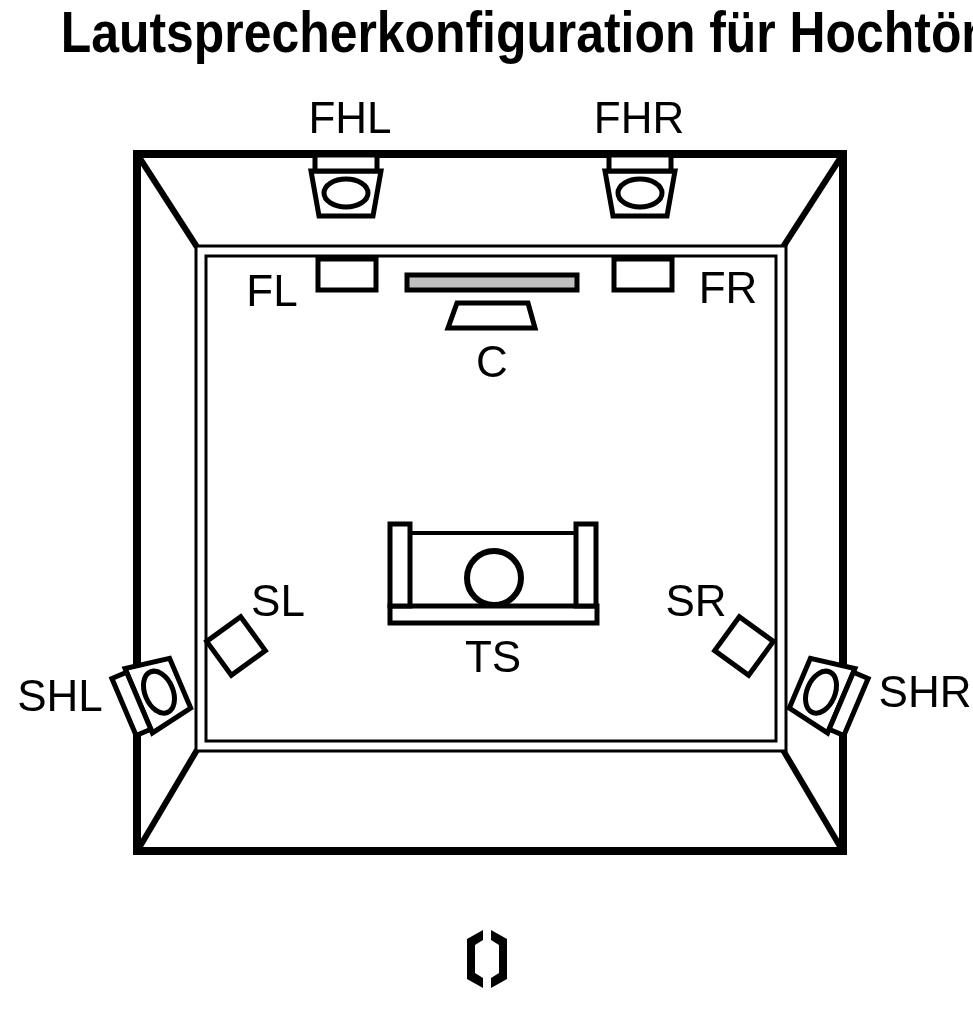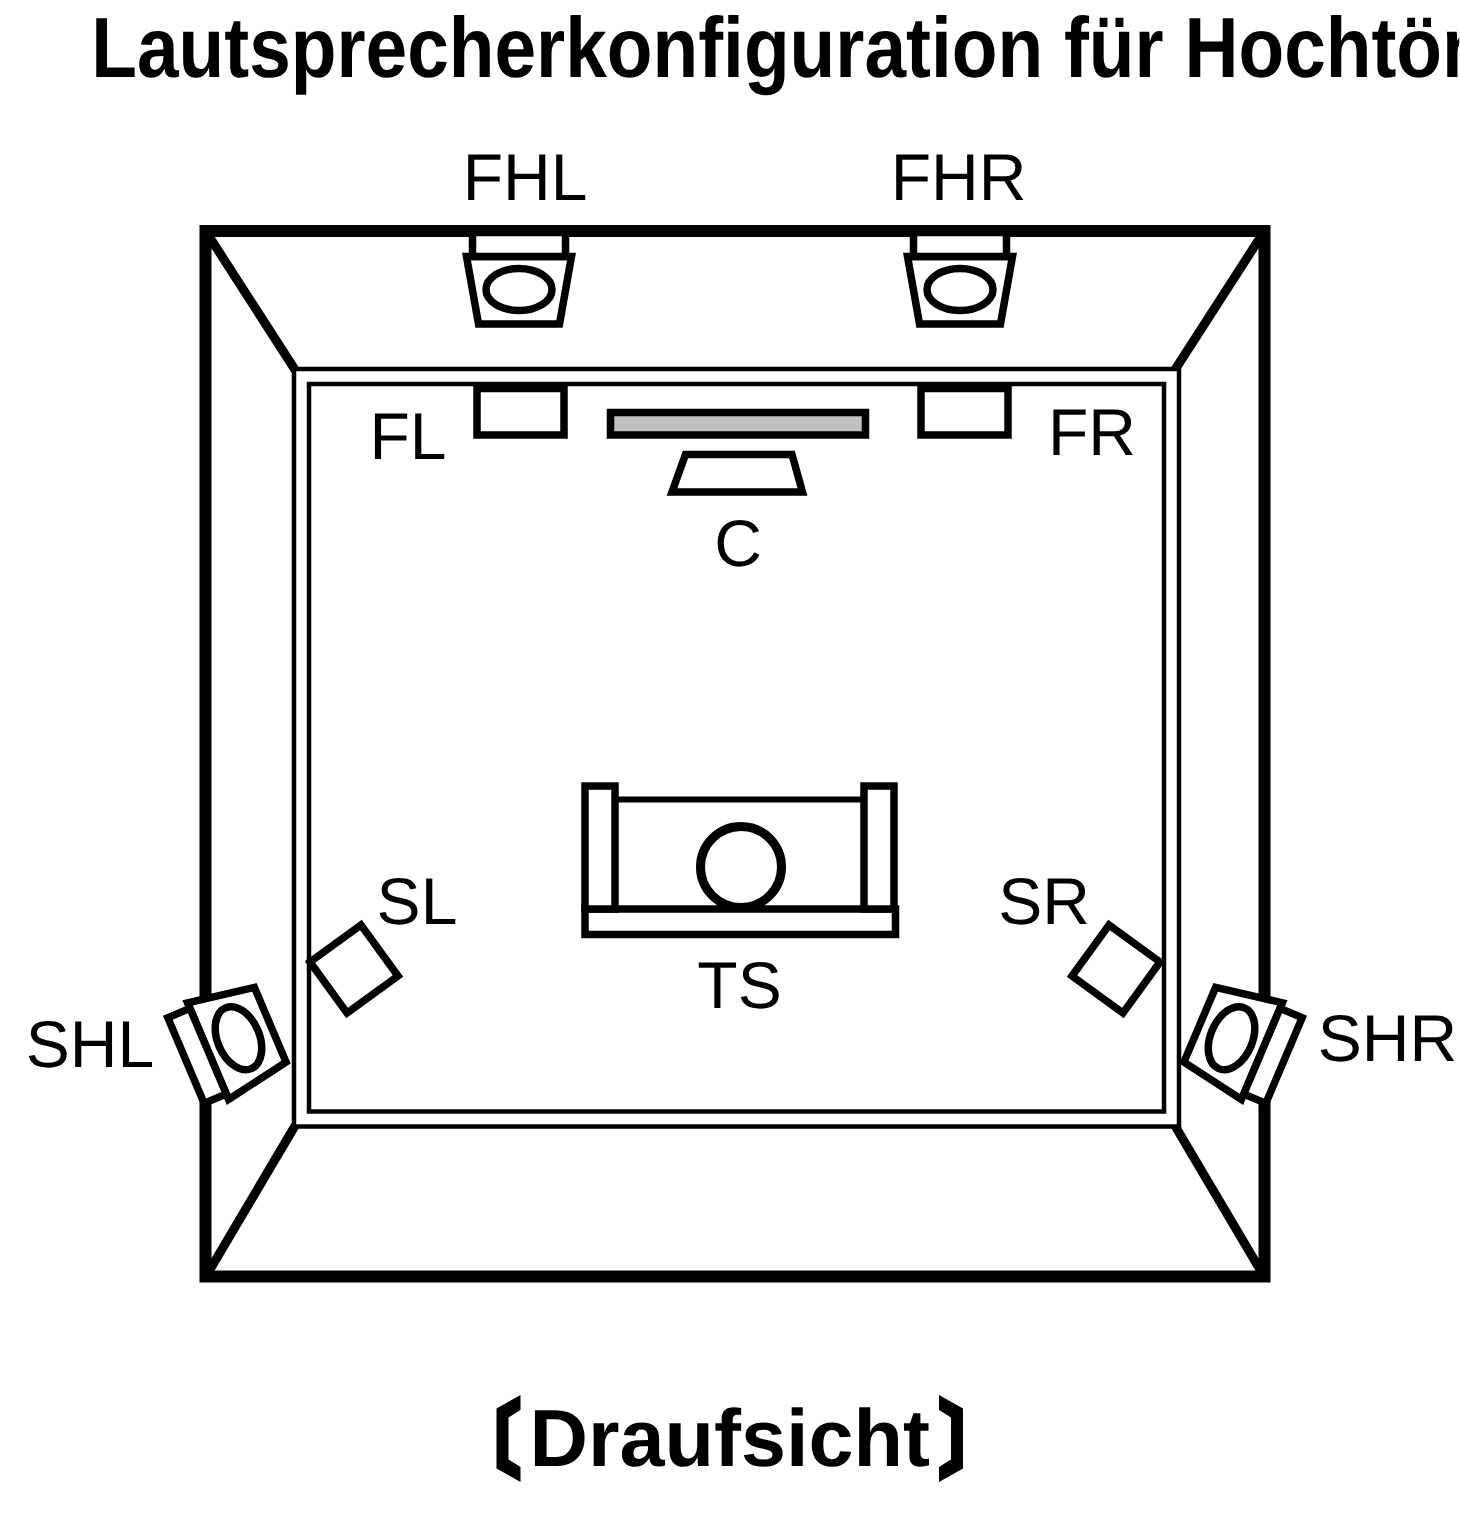--- a/index.html
+++ b/index.html
@@ -108,19 +108,18 @@
     <text class="lbl" x="696" y="616" text-anchor="middle">SR</text>
     <text class="lbl" x="60" y="711" text-anchor="middle">SHL</text>
     <text class="lbl" x="925" y="707" text-anchor="middle">SHR</text>
     <text class="lbl" x="493" y="672" text-anchor="middle">TS</text>
   </svg>
 
   <div class="caption">
     <svg class="bracket" width="22" height="60" viewBox="0 0 22 60">
       <polygon points="20,1 4,10 4,50 20,59 20,49 12,44 12,16 20,11" fill="#000"></polygon>
     </svg>
-    <span class="cap-text">Draufsicht</span>
     <svg class="bracket" width="22" height="60" viewBox="0 0 22 60">
       <polygon points="2,1 18,10 18,50 2,59 2,49 10,44 10,16 2,11" fill="#000"></polygon>
     </svg>
   </div>
 
 </div>
 
 </body></html>

